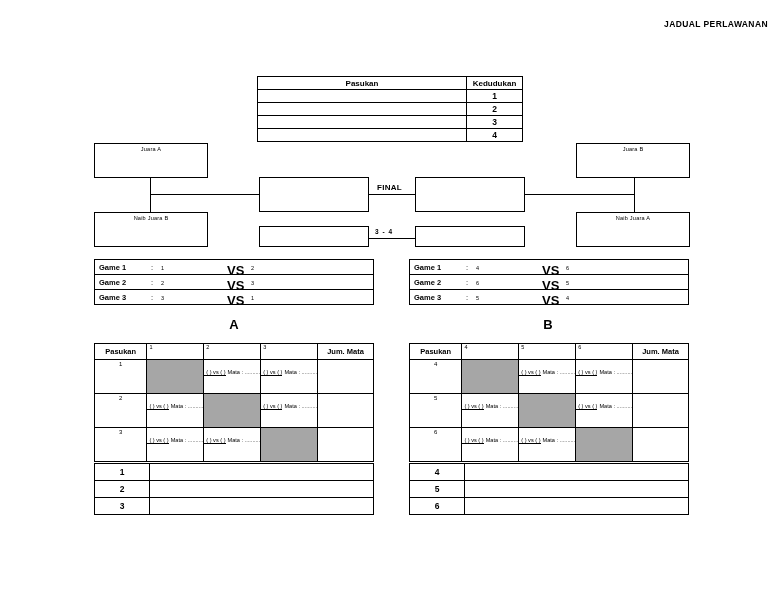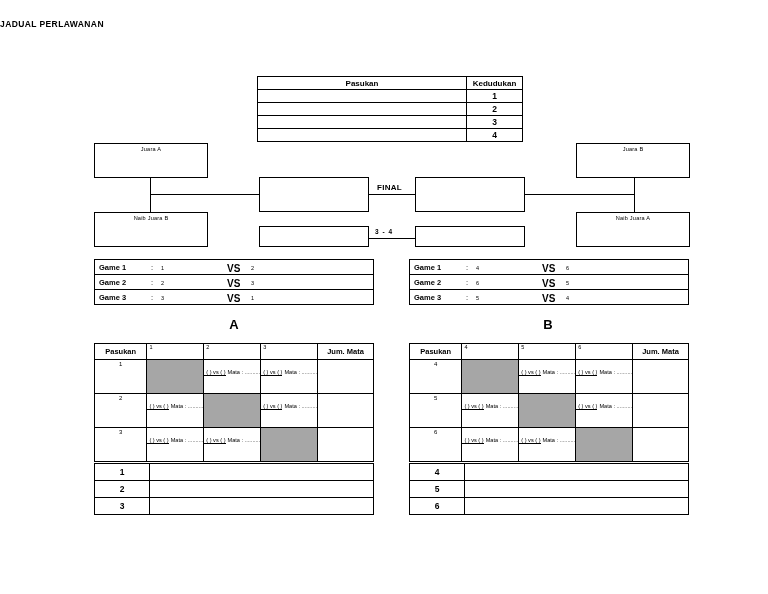--- a/index.html
+++ b/index.html
@@ -13,21 +13,21 @@
     position: relative;
     font-family: "Liberation Sans", sans-serif;
     color: #000000;
     overflow: hidden;
   }
   .abs { position: absolute; }
 
   
   .title-block {
     left: 0; top: 18px; width: 768px;
-    text-align: left;
+    text-align: right;
   }
   .title-line {
     font-size: 8.5px;
     font-weight: bold;
     letter-spacing: 0.4px;
     line-height: 13px;
   }
 
   
   table.grid {
@@ -84,21 +84,21 @@
     height: 14px;
     font-size: 7.5px;
     padding: 0 0 0 4px;
     vertical-align: middle;
     margin-top: 28px;
   }
   .gamelist .gl-inner { position: relative; height: 14px; }
   .gamelist .g-name { position: absolute; left: 0; top: 3px; font-weight: bold; font-size: 7.5px; }
   .gamelist .g-colon { position: absolute; left: 52px; top: 3px; font-size: 7.5px; }
   .gamelist .g-t1 { position: absolute; left: 62px; top: 4.5px; font-size: 5.5px; }
-  .gamelist .g-vs { position: absolute; left: 128px; top: 3px; font-weight: bold; font-size: 10px; }
+  .gamelist .g-vs { position: absolute; left: 128px; top: 3px; font-weight: bold; font-size: 13px; }
   .gamelist .g-t2 { position: absolute; left: 152px; top: 4.5px; font-size: 5.5px; }
 
   
   .group-letter { font-size: 13px; font-weight: bold; text-align: center; width: 60px; }
 
   
   .matrix table { border-collapse: collapse; width: 280px; border: 1.3px solid #000; }
   .matrix td, .matrix th { border: 1px solid #000; padding: 0; }
   .matrix th.h-pasukan { width: 52px; font-size: 7.5px; font-weight: bold; text-align: center; height: 15px; }
   .matrix th.h-team { font-size: 5.5px; font-weight: normal; text-align: left; padding-left: 2px; vertical-align: top; height: 15px; }

